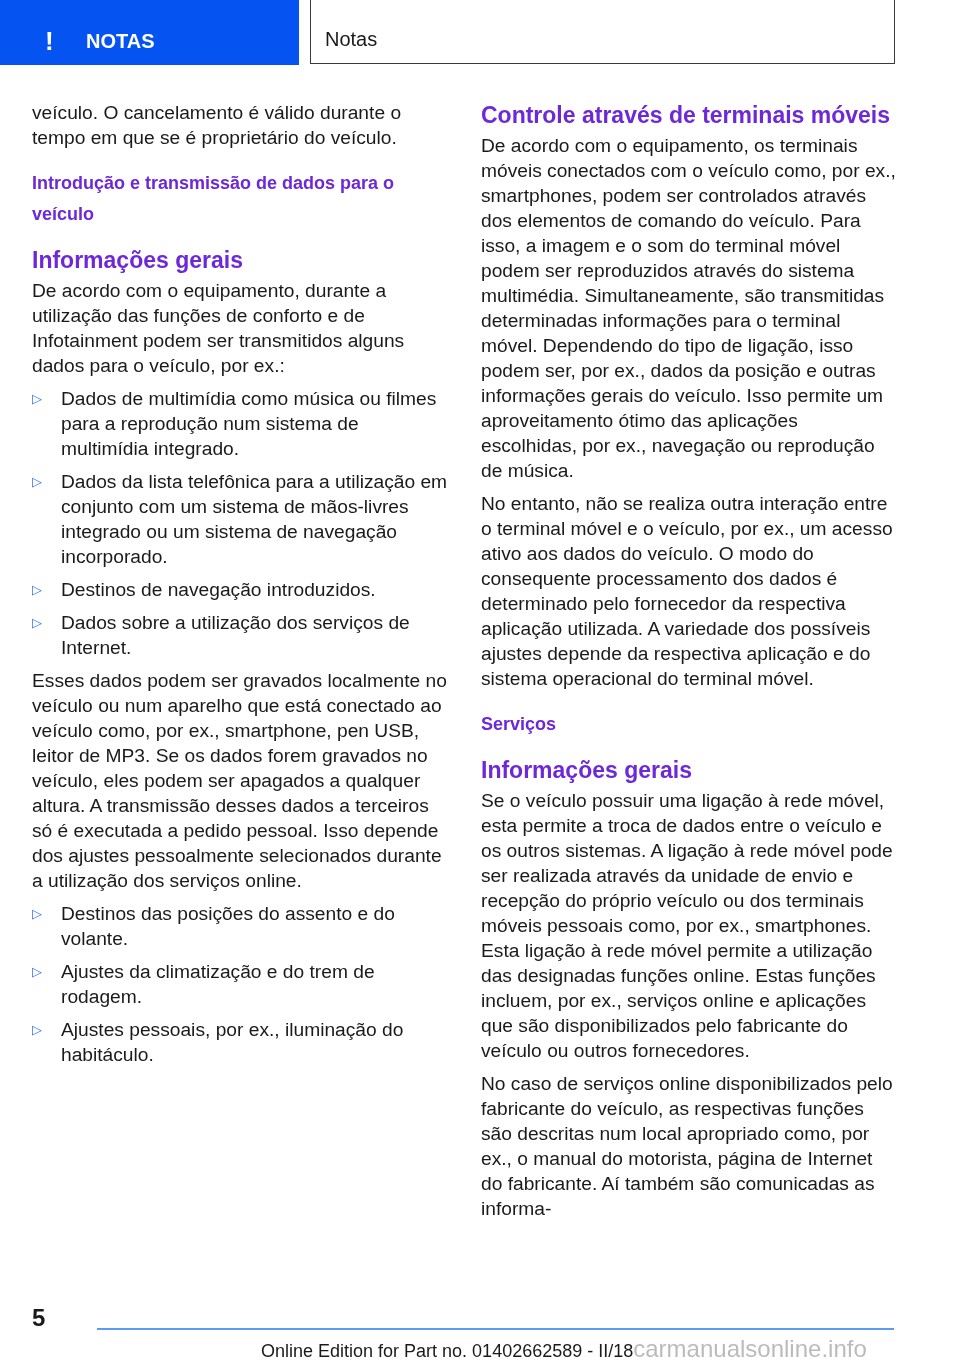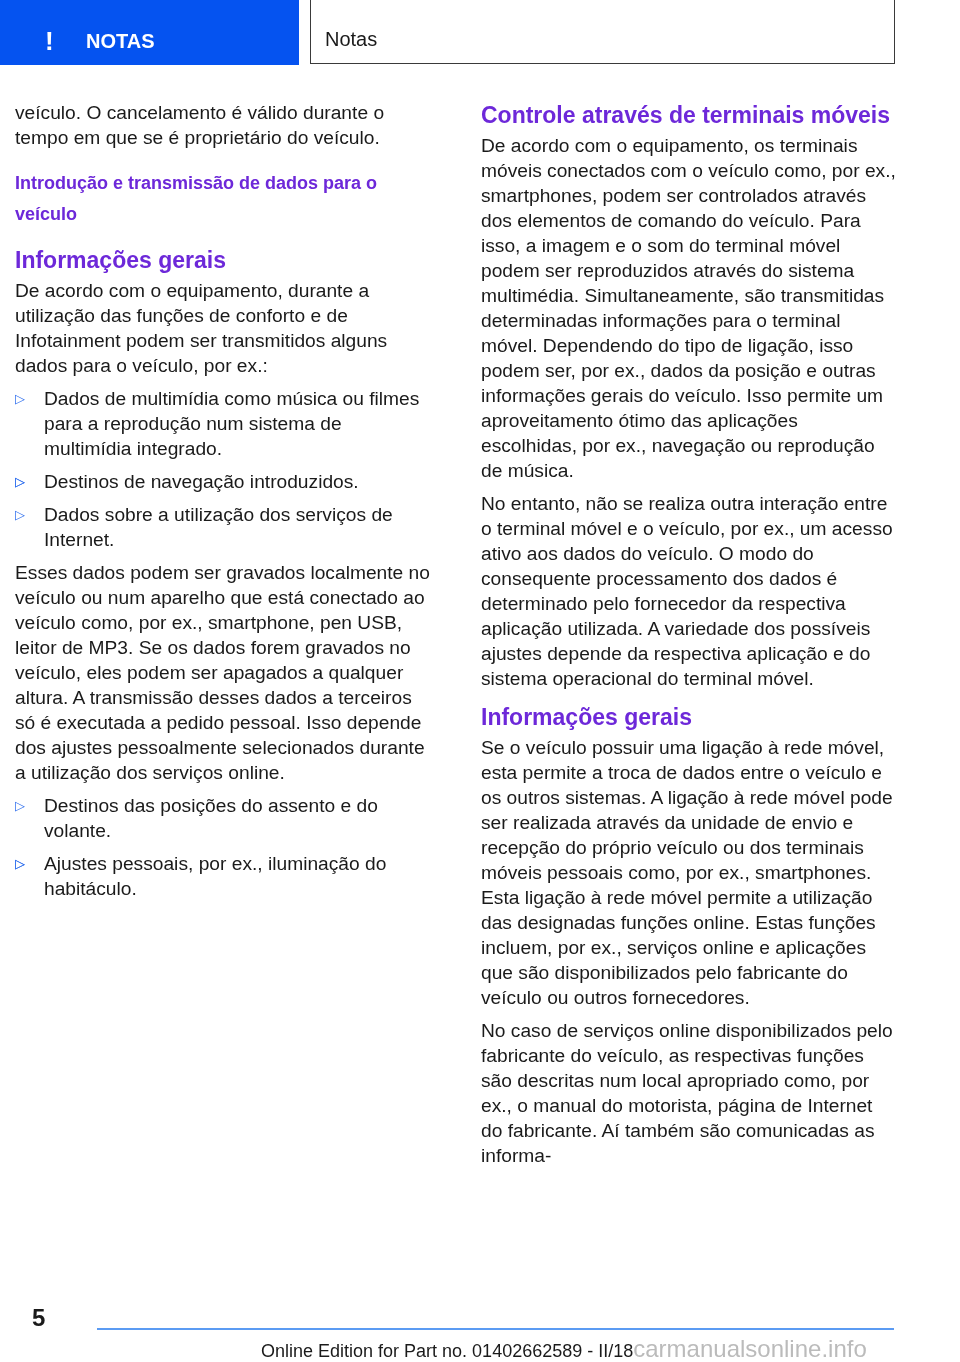--- a/index.html
+++ b/index.html
@@ -18,21 +18,21 @@
       position: absolute; left: 86px; top: 30px; font-weight: bold; font-size: 20px;
     }
     .header-box {
       position: absolute; left: 310px; top: -2px; width: 583px; height: 65px;
       border: 1.5px solid #3a3a3a; border-top: none; background: #fff;
     }
     .header-box .box-label {
       position: absolute; left: 14px; top: 30px; font-size: 20px; color: #1a1a1a;
     }
     .col { position: absolute; top: 100px; width: 418px; }
-    .col-left { left: 15px; }
+    .col-left { left: 32px; }
     .col-right { left: 481px; top: 101px; }
     p { margin: 0 0 8px 0; font-size: 19.2px; line-height: 25px; }
     h1 {
       margin: 18px 0 16px 0; font-size: 18px; line-height: 31px; color: #6d28d9; font-weight: bold;
     }
     h2 {
       margin: 12px 0 4px 0; font-size: 23px; line-height: 28px; color: #6d28d9; font-weight: bold;
     }
     .col-right h2.first { margin-top: 0; }
     ul { list-style: none; margin: 0 0 6px 0; padding: 0; }
@@ -62,36 +62,37 @@
   <span class="box-label">Notas</span>
 </div>
 
 <div class="col col-left">
   <p>veículo. O cancelamento é válido durante o tempo em que se é proprietário do veículo.</p>
   <h1>Introdução e transmissão de dados para o veículo</h1>
   <h2>Informações gerais</h2>
   <p>De acordo com o equipamento, durante a utilização das funções de conforto e de Infotainment podem ser transmitidos alguns dados para o veículo, por ex.:</p>
   <ul>
     <li><span class="bullet">▷</span><span>Dados de multimídia como música ou filmes para a reprodução num sistema de multimídia integrado.</span></li>
-    <li><span class="bullet">▷</span></li>
+    <li><span class="bullet">▷</span><span>Dados da lista telefônica para a utilização em conjunto com um sistema de mãos-livres integrado ou um sistema de navegação incorporado.</span></li>
     <li><span class="bullet">▷</span><span>Destinos de navegação introduzidos.</span></li>
     <li><span class="bullet">▷</span><span>Dados sobre a utilização dos serviços de Internet.</span></li>
   </ul>
   <p>Esses dados podem ser gravados localmente no veículo ou num aparelho que está conectado ao veículo como, por ex., smartphone, pen USB, leitor de MP3. Se os dados forem gravados no veículo, eles podem ser apagados a qualquer altura. A transmissão desses dados a terceiros só é executada a pedido pessoal. Isso depende dos ajustes pessoalmente selecionados durante a utilização dos serviços online.</p>
   <ul>
     <li><span class="bullet">▷</span><span>Destinos das posições do assento e do volante.</span></li>
-    <li><span class="bullet">▷</span></li>
+    <li><span class="bullet">▷</span><span>Ajustes da climatização e do trem de rodagem.</span></li>
     <li><span class="bullet">▷</span><span>Ajustes pessoais, por ex., iluminação do habitáculo.</span></li>
   </ul>
 </div>
 
 <div class="col col-right">
   <h2 class="first">Controle através de terminais móveis</h2>
   <p>De acordo com o equipamento, os terminais móveis conectados com o veículo como, por ex., smartphones, podem ser controlados através dos elementos de comando do veículo. Para isso, a imagem e o som do terminal móvel podem ser reproduzidos através do sistema multimédia. Simultaneamente, são transmitidas determinadas informações para o terminal móvel. Dependendo do tipo de ligação, isso podem ser, por ex., dados da posição e outras informações gerais do veículo. Isso permite um aproveitamento ótimo das aplicações escolhidas, por ex., navegação ou reprodução de música.</p>
   <p>No entanto, não se realiza outra interação entre o terminal móvel e o veículo, por ex., um acesso ativo aos dados do veículo. O modo do consequente processamento dos dados é determinado pelo fornecedor da respectiva aplicação utilizada. A variedade dos possíveis ajustes depende da respectiva aplicação e do sistema operacional do terminal móvel.</p>
+  <h1>Serviços</h1>
   <h2>Informações gerais</h2>
   <p>Se o veículo possuir uma ligação à rede móvel, esta permite a troca de dados entre o veículo e os outros sistemas. A ligação à rede móvel pode ser realizada através da unidade de envio e recepção do próprio veículo ou dos terminais móveis pessoais como, por ex., smartphones. Esta ligação à rede móvel permite a utilização das designadas funções online. Estas funções incluem, por ex., serviços online e aplicações que são disponibilizados pelo fabricante do veículo ou outros fornecedores.</p>
   <p>No caso de serviços online disponibilizados pelo fabricante do veículo, as respectivas funções são descritas num local apropriado como, por ex., o manual do motorista, página de Internet do fabricante. Aí também são comunicadas as informa-</p>
 </div>
 
 <div class="page-number">5</div>
 <div class="footer-rule"></div>
 <div class="footer-text">
   <span>Online Edition for Part no. 01402662589 - II/18</span><span class="wm">carmanualsonline.info</span>
 </div>

